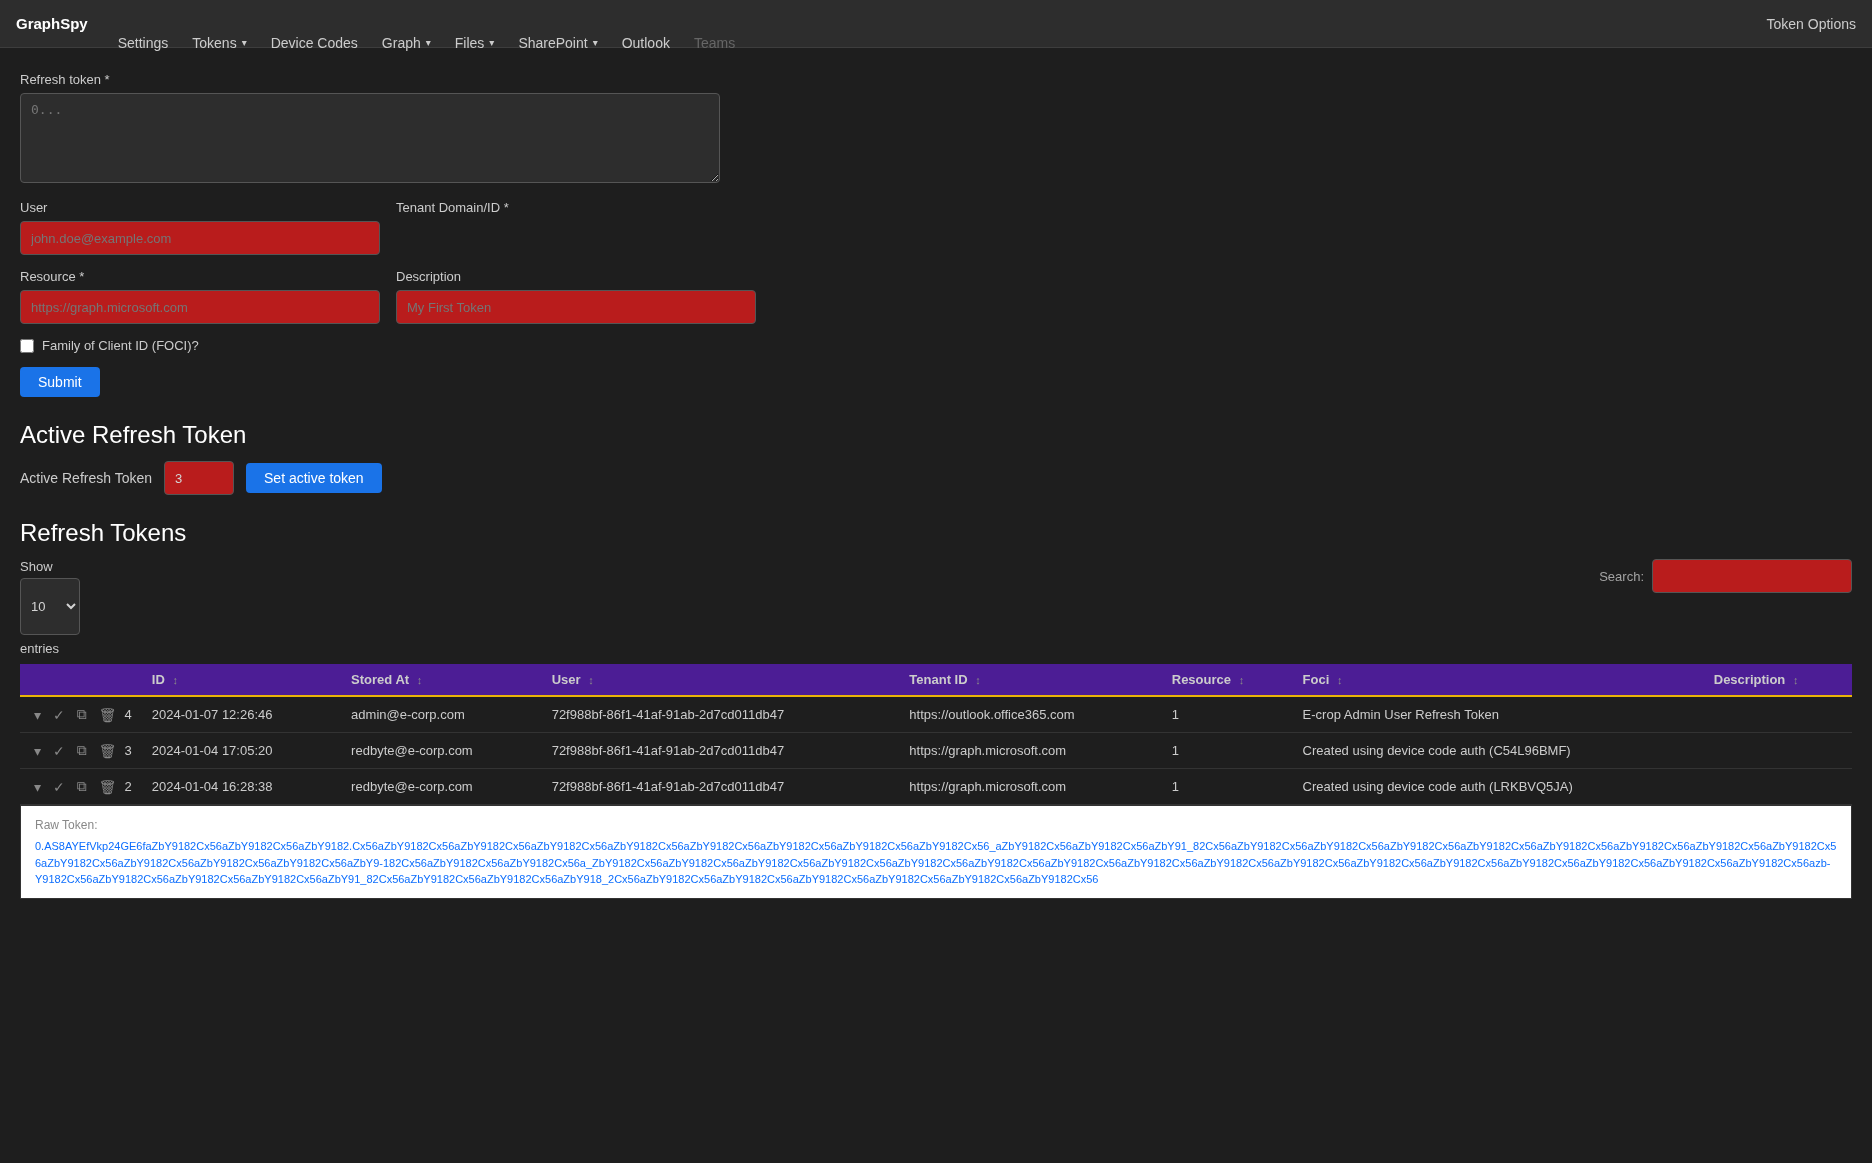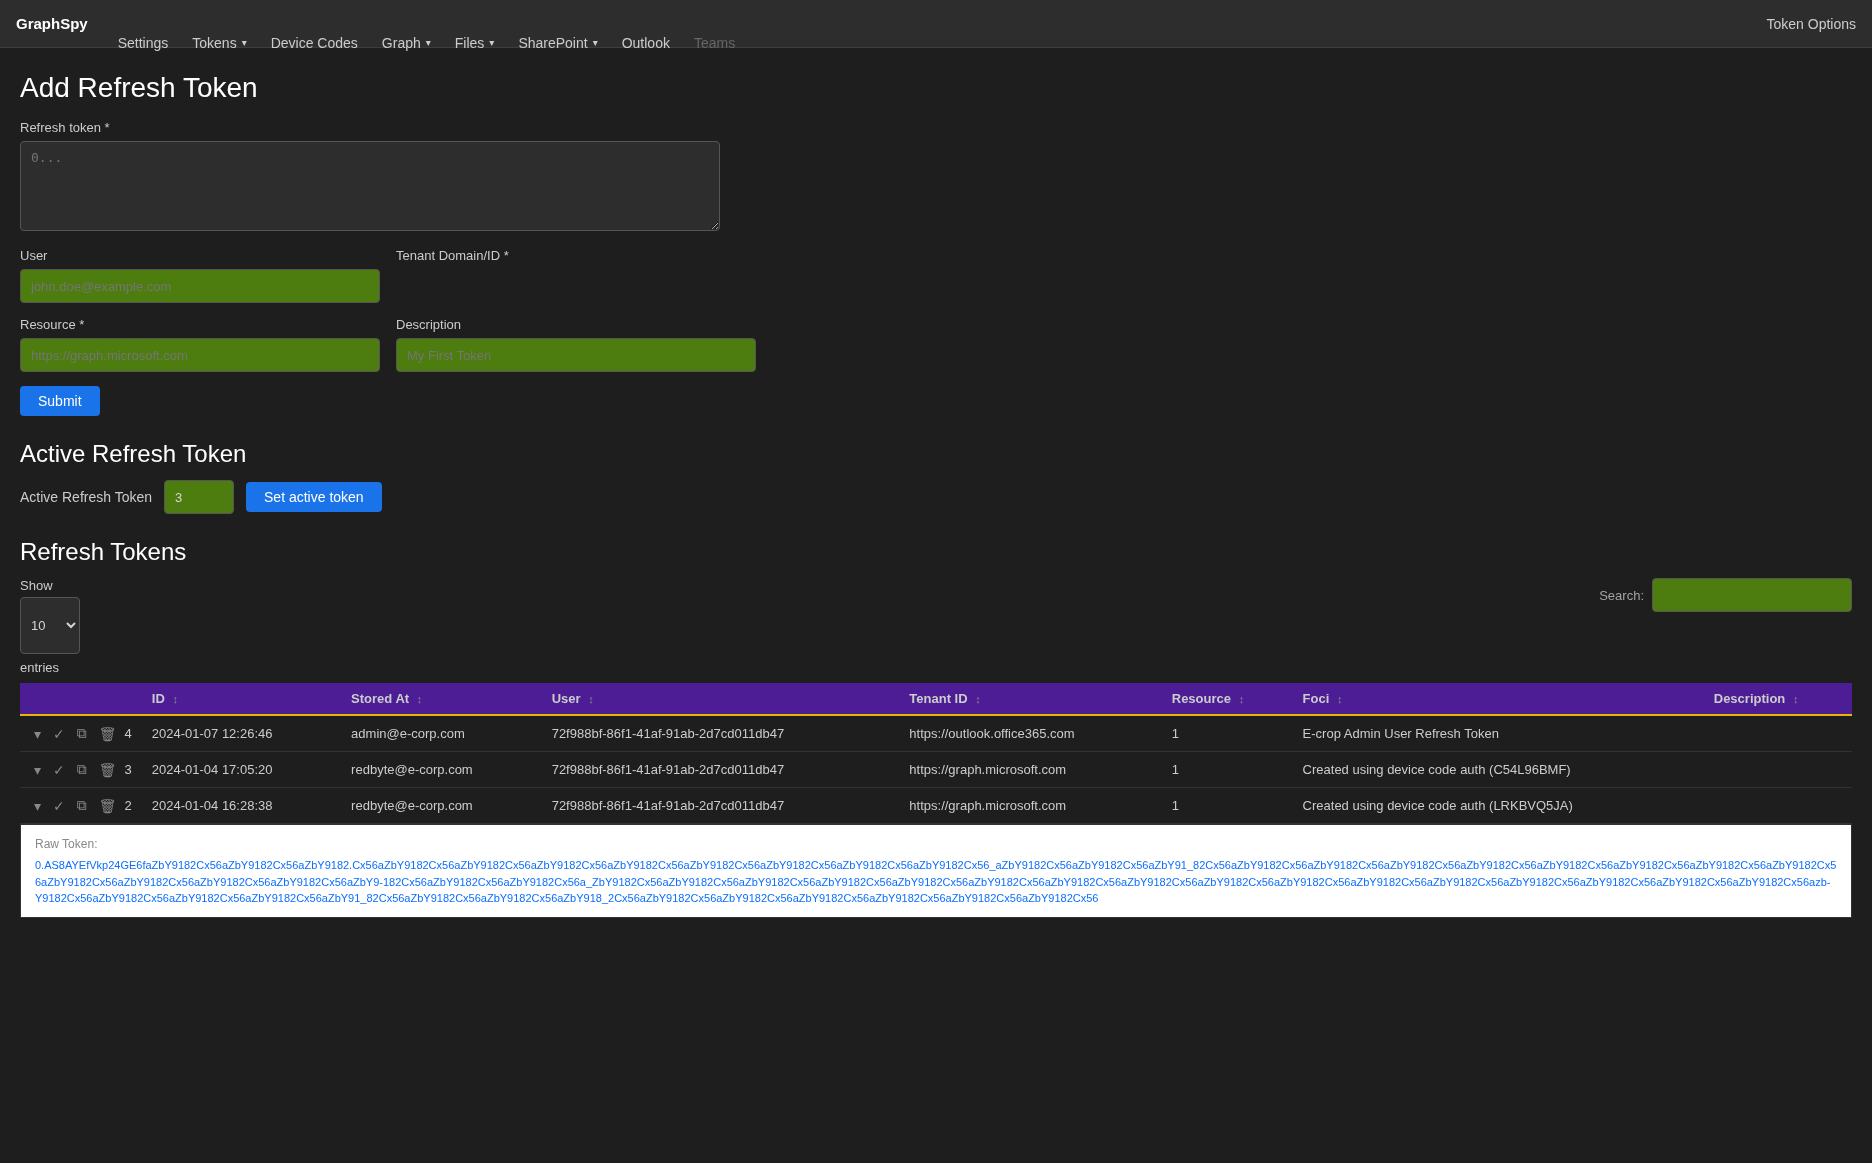--- a/index.html
+++ b/index.html
@@ -92,21 +92,21 @@
       gap: 16px;
       margin-bottom: 14px;
     }
     .form-group {
       display: flex;
       flex-direction: column;
       min-width: 180px;
     }
     .form-group.half { width: 360px; }
     input[type="text"], input[type="number"] {
-      background: #4d7c0f;
+      background: #b91c1c;
       border: 1px solid #555;
       color: #d4d4d4;
       padding: 6px 10px;
       border-radius: 4px;
       font-size: 13px;
       height: 34px;
     }
     .form-group.half input { width: 360px; }
     .checkbox-row {
       display: flex;
@@ -266,21 +266,20 @@
     </span>
     <span class="nav-item">Outlook</span>
     <span class="nav-item disabled">Teams</span>
   </div>
   <span class="nav-right">Token Options</span>
 </nav>
 
 <main>
 
   <section>
-    <h1>Add Refresh Token</h1>
     
     <label class="form-label">Refresh token *</label>
     <textarea placeholder="0..." style=""></textarea>
 
     <div style="margin-bottom: 14px;"></div>
 
     <div class="form-row">
       <div class="form-group half">
         <label class="form-label">User</label>
         <input type="text" placeholder="john.doe@example.com" style="">
@@ -294,20 +293,24 @@
       <div class="form-group half">
         <label class="form-label">Resource *</label>
         <input type="text" placeholder="https://graph.microsoft.com" style="">
       </div>
       <div class="form-group half">
         <label class="form-label">Description</label>
         <input type="text" placeholder="My First Token" style="">
       </div>
     </div>
 
+    <div class="checkbox-row">
+      <input type="checkbox" style="">
+      <label class="form-label" style="margin-bottom:0;">Family of Client ID (FOCI)?</label>
+    </div>
 
     <button class="btn-primary">Submit</button>
   </section>
 
   <div class="section-divider">
     <h2>Active Refresh Token</h2>
     <div class="active-token-row">
       <span class="active-token-label">Active Refresh Token</span>
       <input type="number" class="active-token-input" value="3" style="width: 70px;">
       <button class="btn-primary">Set active token</button>

